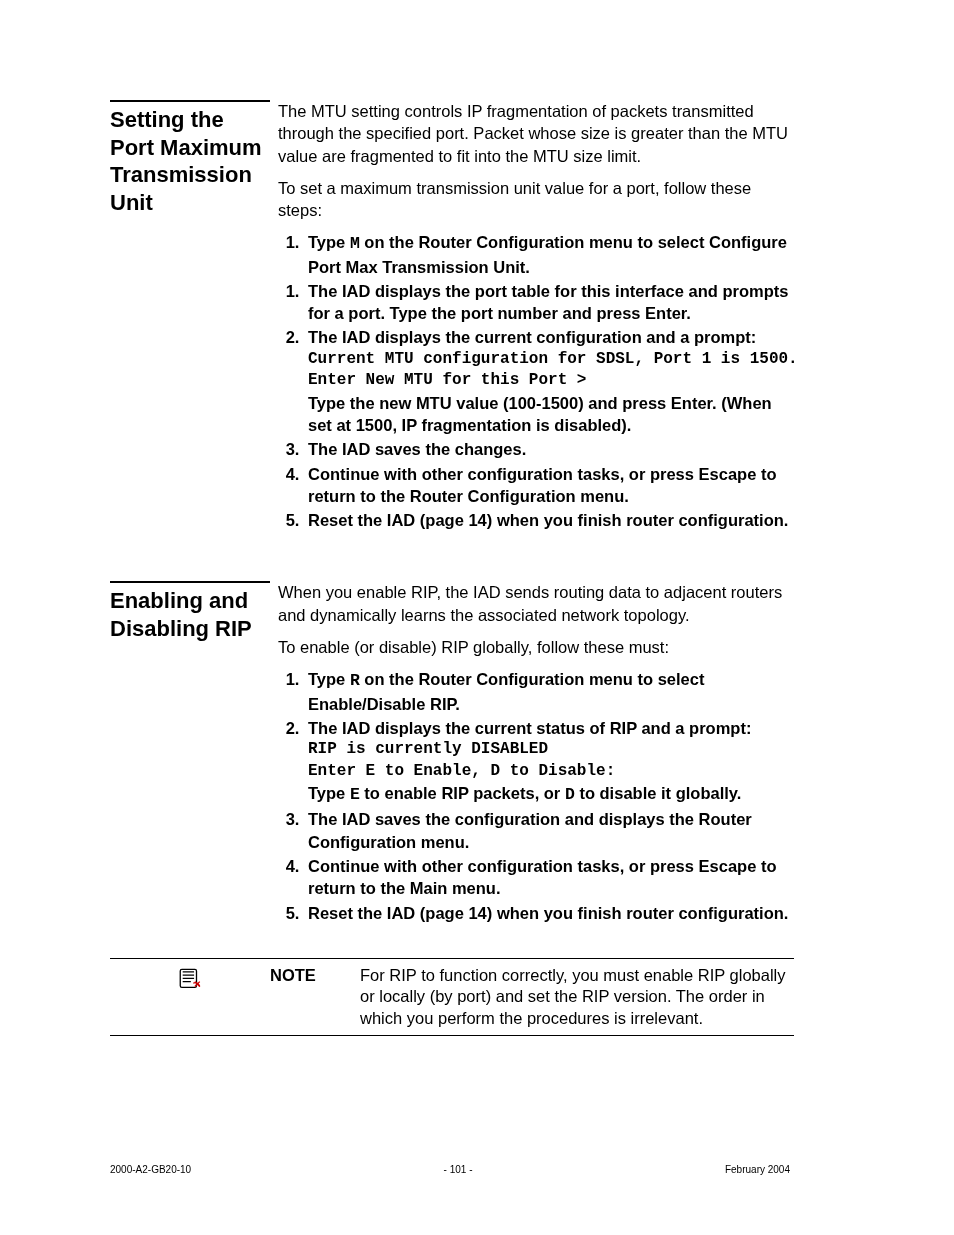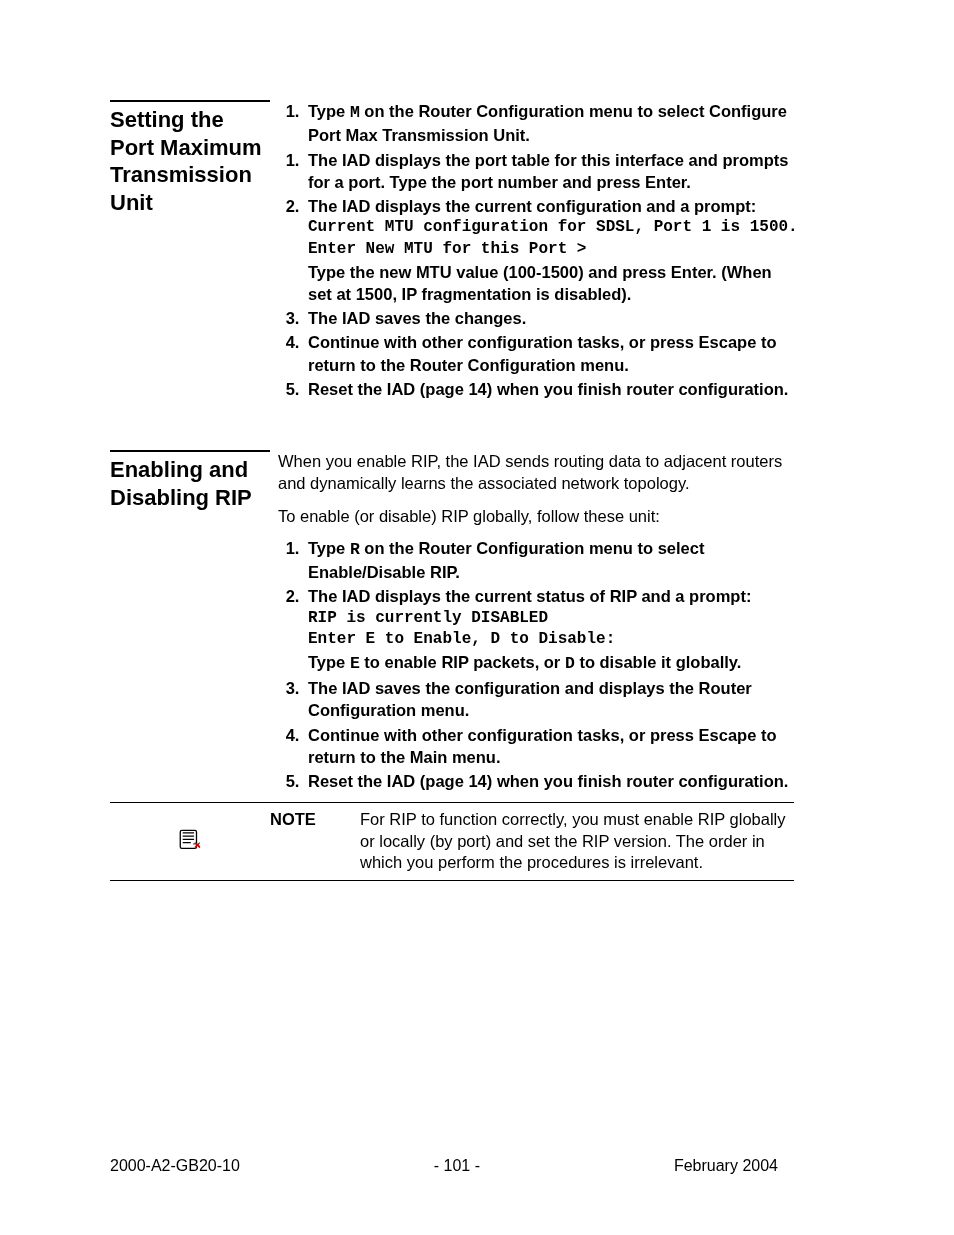--- a/index.html
+++ b/index.html
@@ -58,23 +58,23 @@
     font-family: "Courier New", Courier, monospace;
   }
   .sub-head {
     font-weight: bold;
     font-size: 18px;
     margin: 14px 0 10px 0;
   }
   .note-block {
     border-top: 1.5px solid #000;
     border-bottom: 1.5px solid #000;
-    margin-top: 0;
+    margin-top: 24px;
     display: flex;
-    align-items: center;
+    align-items: flex-start;
     padding: 6px 0;
   }
   .note-icon-col {
     width: 160px;
     flex: 0 0 160px;
     display: flex;
     justify-content: center;
     padding-top: 2px;
   }
   .note-text-col {
@@ -90,36 +90,38 @@
     flex: 0 0 90px;
   }
   .sub-head-large {
     font-weight: bold;
     font-size: 19px;
     margin: 24px 0 14px 0;
   }
   .footer {
     position: absolute;
     left: 110px;
-    right: 116px;
+    right: 104px;
     bottom: 60px;
-    font-size: 16px;
+    font-size: 10px;
     display: flex;
     justify-content: space-between;
   }
   .hand-icon svg { width: 26px; height: 26px; }
 </style>
 </head>
 <body>
 
 <div class="page">
 
   <div class="section">
     <div class="side-heading">Setting the Port Maxi­mum Transmis­sion Unit</div>
     <div class="body-col">
+      <p class="para">The MTU setting controls IP fragmentation of packets transmitted through the specified port. Packet whose size is greater than the MTU value are fragmented to fit into the MTU size limit.</p>
+      <p class="para">To set a maximum transmission unit value for a port, follow these steps:</p>
       <ol class="steps">
         <li>
           <span>Type </span><span class="mono-inline">M</span><span> on the Router Configuration menu to select Configure Port Max Transmission Unit.</span>
         </li>
         <li value="1">
           <span>The IAD displays the port table for this interface and prompts for a port.</span>
           <span>Type the port number and press Enter.</span>
         </li>
         <li>
           <span>The IAD displays the current configuration and a prompt:</span>
@@ -131,21 +133,21 @@
         <li>Continue with other configuration tasks, or press Escape to return to the Router Configuration menu.</li>
         <li>Reset the IAD (page 14) when you finish router configuration.</li>
       </ol>
     </div>
   </div>
 
   <div class="section" style="margin-bottom:0">
     <div class="side-heading">Enabling and Dis­abling RIP</div>
     <div class="body-col">
       <p class="para">When you enable RIP, the IAD sends routing data to adjacent routers and dynamically learns the associated network topology.</p>
-      <p class="para">To enable (or disable) RIP globally, follow these unit:</p>
+      <p class="para">To enable (or disable) RIP globally, follow these must:</p>
       <ol class="steps">
         <li>
           <span>Type </span><span class="mono-inline">R</span><span> on the Router Configuration menu to select Enable/Disable RIP.</span>
         </li>
         <li>
           <span>The IAD displays the current status of RIP and a prompt:</span>
           <span class="mono">RIP is currently DISABLED
 Enter E to Enable, D to Disable:</span>
           <span>Type </span><span class="mono-inline">E</span><span> to enable RIP packets, or </span><span class="mono-inline">D</span><span> to disable it globally.</span>
         </li>

